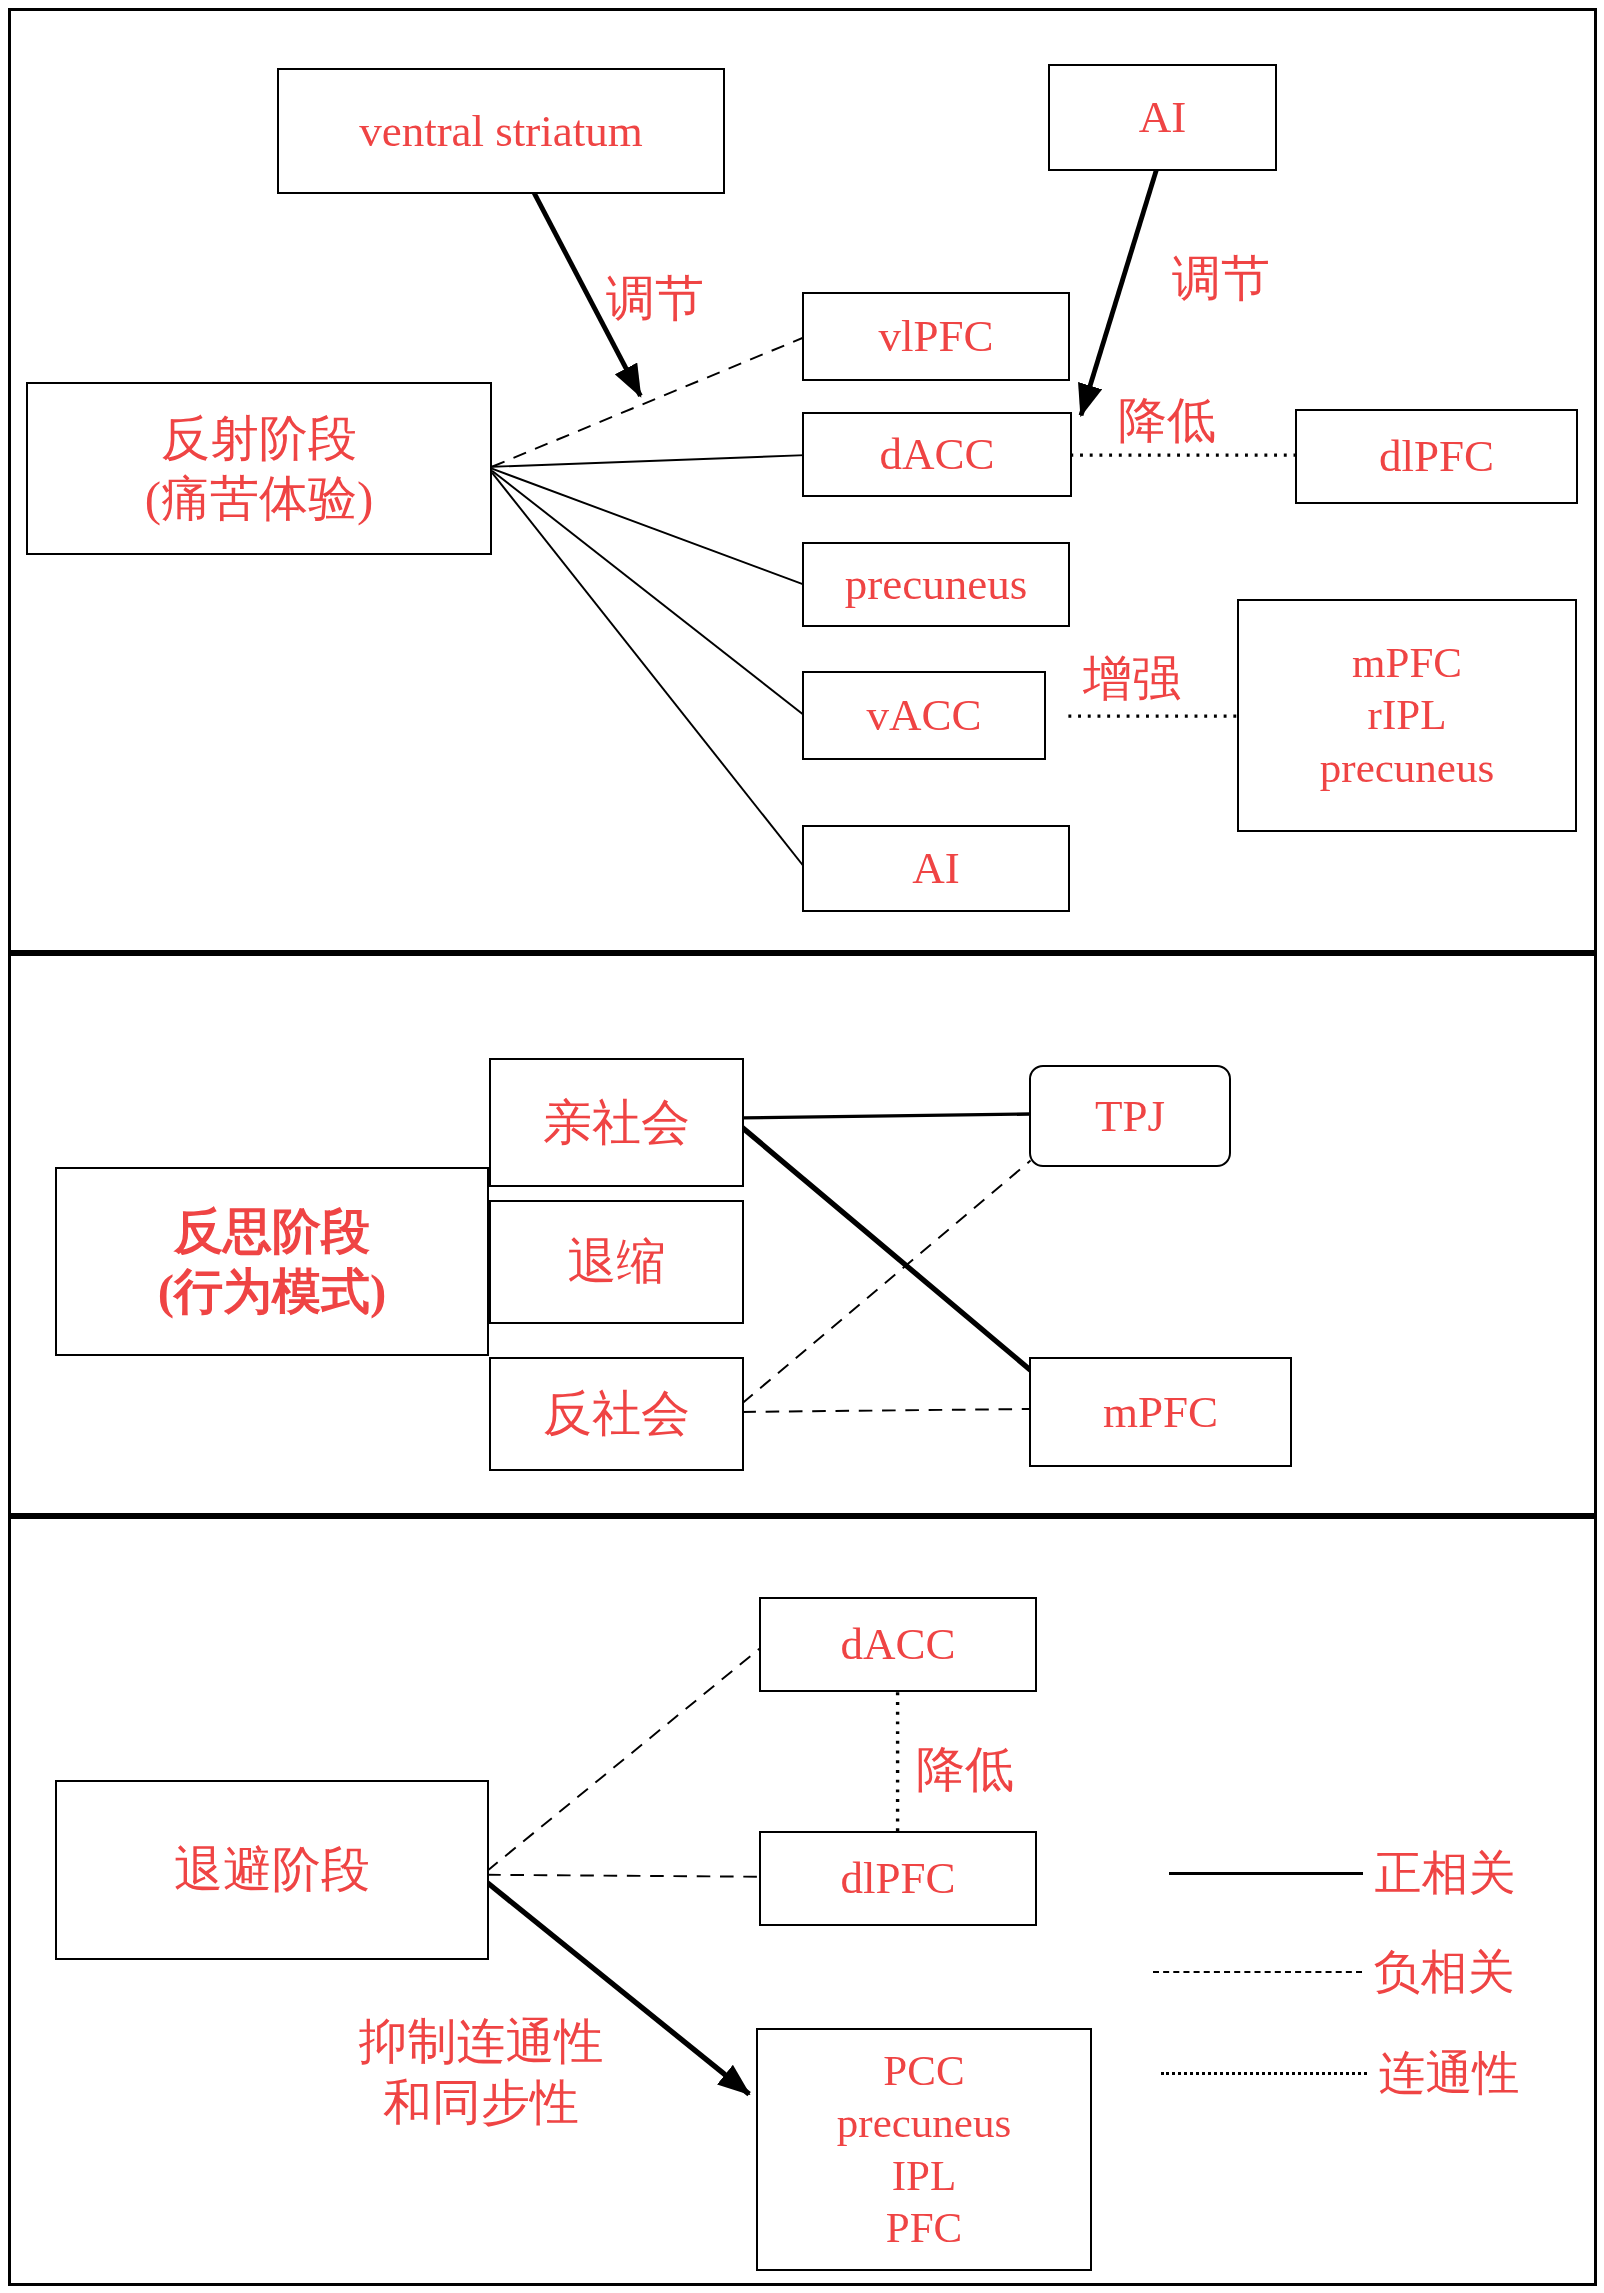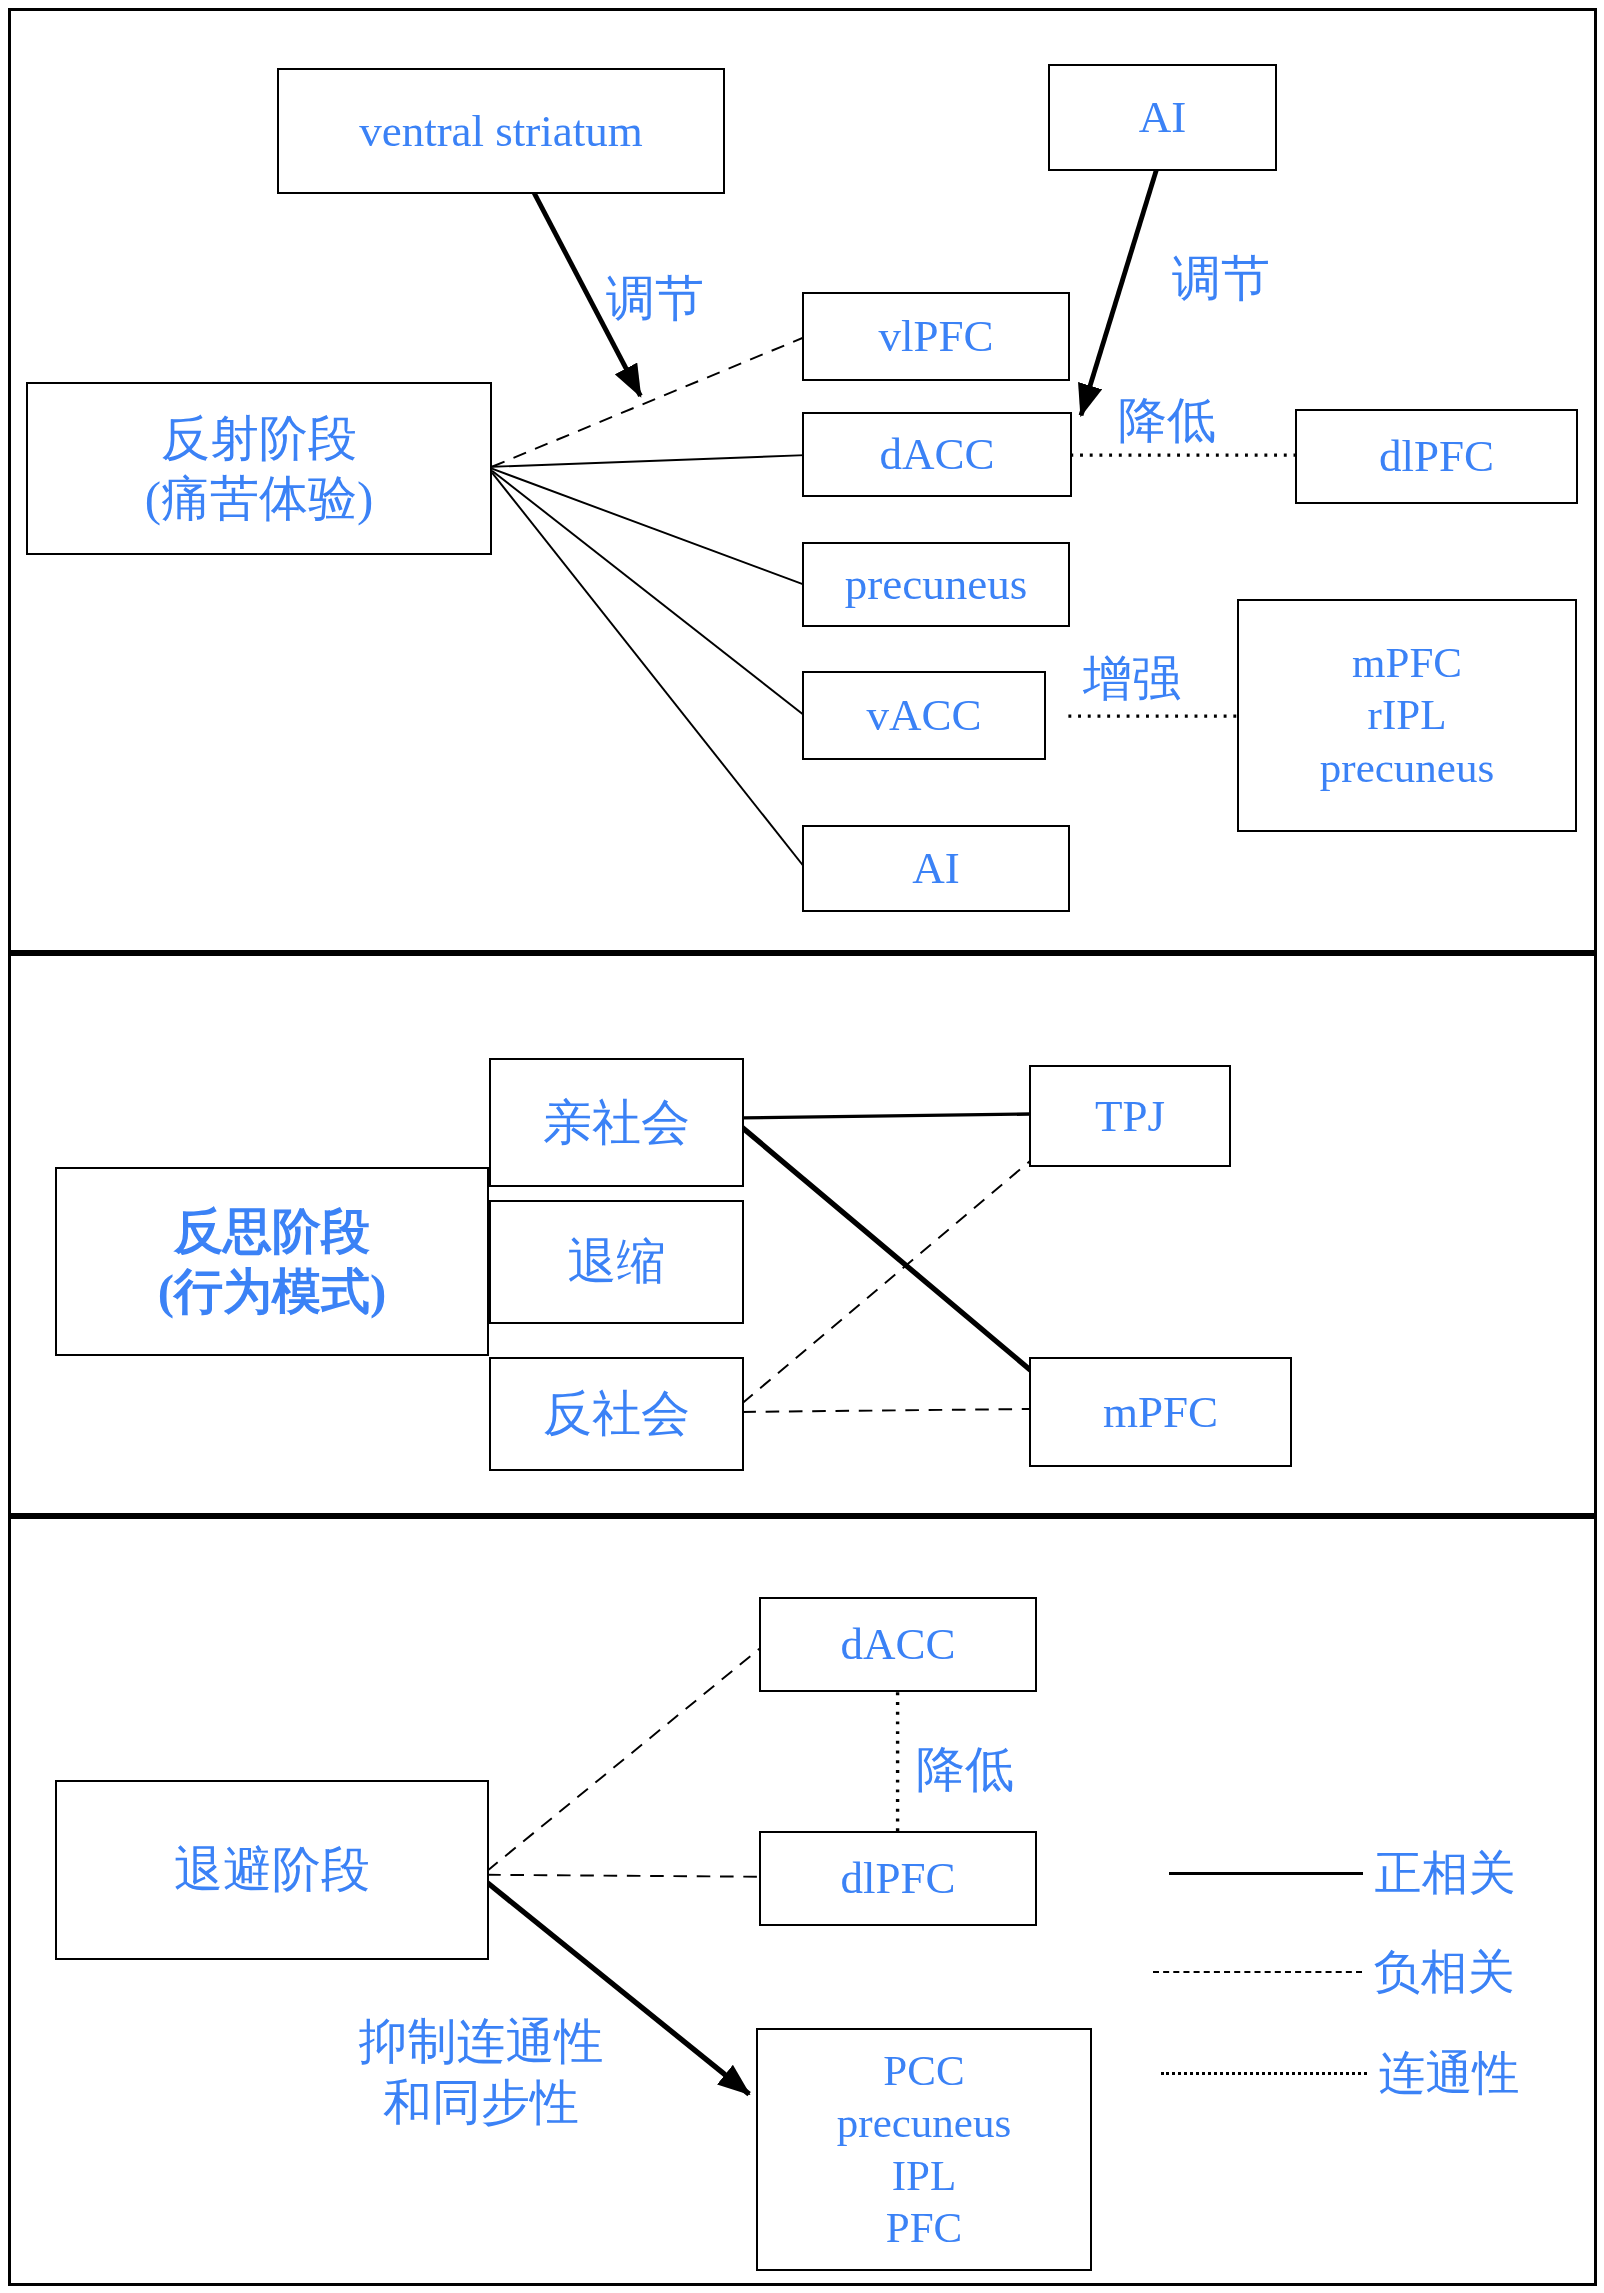--- a/index.html
+++ b/index.html
@@ -2,21 +2,21 @@
 <html><head>
 <meta charset="utf-8">
 <style>
   * { box-sizing: border-box; margin: 0; padding: 0; }
   html, body { background: #ffffff; }
   .figure {
     position: relative;
     width: 1605px;
     height: 2294px;
     background: #ffffff;
-    color: #3b82f6;
+    color: #ef4444;
     font-family: "Liberation Serif", "DejaVu Serif", serif;
   }
   .panel {
     position: absolute;
     border: 3.9px solid #000;
     background: transparent;
     z-index: 0;
   }
   .lines {
     position: absolute;
@@ -132,21 +132,21 @@
 
   <div class="box cjk" style="left:55px; top:1167px; width:434px; height:189px;font-weight:bold;">反思阶段
 (行为模式)</div>
 
   <div class="box cjk" style="left:489px; top:1058px; width:255px; height:129px;">亲社会</div>
 
   <div class="box cjk" style="left:489px; top:1200px; width:255px; height:124px;">退缩</div>
 
   <div class="box cjk" style="left:489px; top:1357px; width:255px; height:114px;">反社会</div>
 
-  <div class="box latin" style="left:1029px; top:1065px; width:202px; height:102px;">TPJ</div>
+  <div class="box latin" style="left:1029px; top:1065px; width:202px; height:102px;border-radius:14px;">TPJ</div>
 
   <div class="box latin" style="left:1029px; top:1357px; width:263px; height:110px;">mPFC</div>
 
   <div class="box cjk" style="left:55px; top:1780px; width:434px; height:180px;">退避阶段</div>
 
   <div class="box latin" style="left:759px; top:1597px; width:278px; height:95px;">dACC</div>
 
   <div class="box latin" style="left:759px; top:1831px; width:278px; height:95px;">dlPFC</div>
 
   <div class="box small" style="left:756px; top:2028px; width:336px; height:243px;">PCC

